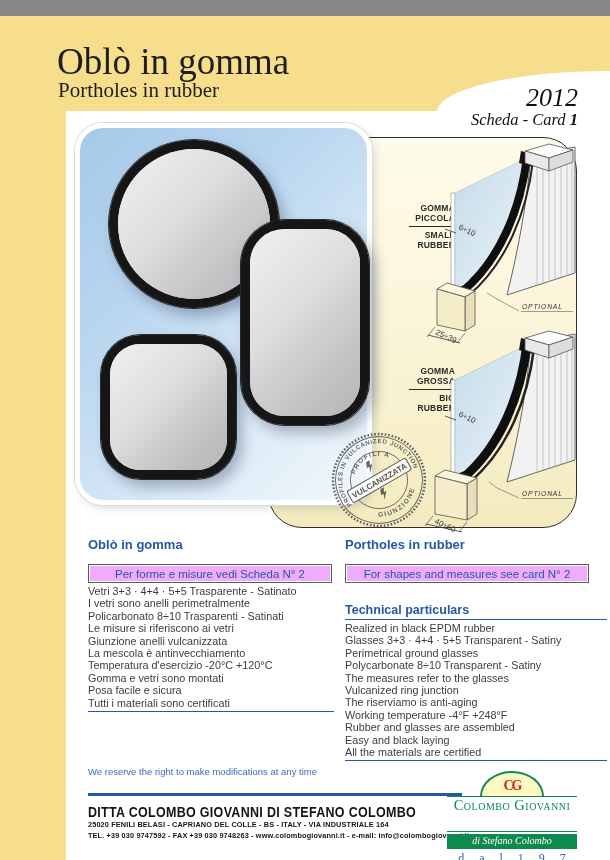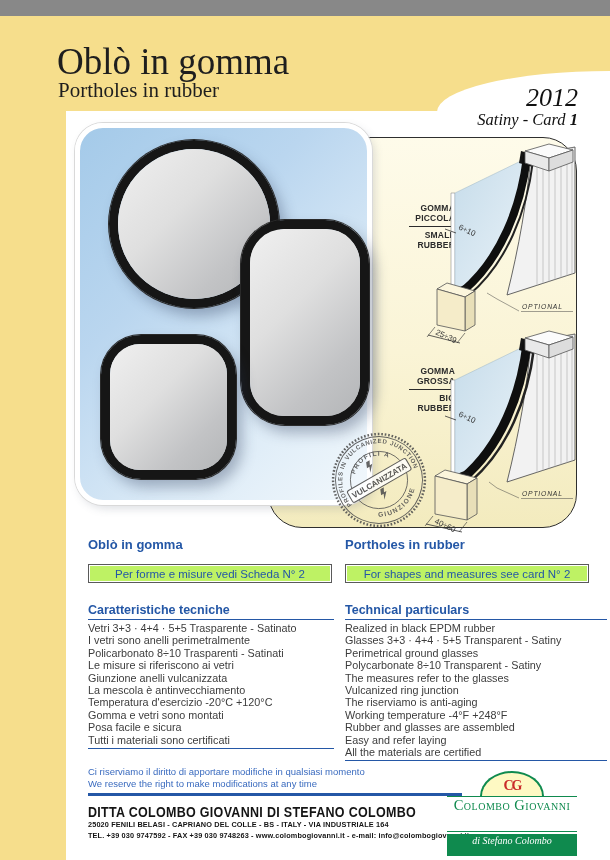--- a/index.html
+++ b/index.html
@@ -58,21 +58,21 @@
   .port-square { left:21px; top:207px; width:135px; height:144px; border-radius:40px; z-index:2; }
   .port-square .glass { border-radius:30px; }
 
   .stamp { position:absolute; left:330px; top:415px; width:98px; height:98px; z-index:5; opacity:0.88; }
 
   
   .col { position:absolute; top:521px; }
   .col-left { left:88px; width:246px; }
   .col-right { left:345px; width:262px; }
   .col-header { font-size:13px; font-weight:bold; color:#2457A6; margin-bottom:12px; }
-  .note-box { width:244px; border:1px solid #5a5a5a; background:#bef264; text-align:center;
+  .note-box { width:244px; border:1px solid #5a5a5a; background:#f0abfc; text-align:center;
     font-size:11.5px; color:#2457A6; padding:3px 0 2px 0; box-shadow:inset 0 0 0 1px #fff; }
   .section-title { margin-top:20px; font-size:12.5px; font-weight:bold; color:#2457A6;
     border-bottom:1.5px solid #2457A6; padding-bottom:2px; }
   .spec-list { margin-top:2px; }
   .spec-list div { font-size:10.8px; line-height:12.4px; color:#3c3c3c; white-space:nowrap; }
   .bottom-rule { border-bottom:1.5px solid #2457A6; margin-top:2px; }
 
   
   .disclaimer { position:absolute; left:88px; top:750px; font-size:9.5px; line-height:11.5px; color:#3A6BBF; }
   .blue-rule { position:absolute; left:88px; top:777px; width:374px; height:3px; background:#2457A6; }
@@ -85,37 +85,37 @@
   
   .logo { position:absolute; left:447px; top:752px; width:130px; text-align:center;
     font-family:"Liberation Serif", serif; }
   .logo-arch { position:absolute; left:33px; top:3px; width:64px; height:25px;
     border:2px solid #0F8A4E; border-bottom:none; border-radius:32px 32px 0 0 / 25px 25px 0 0;
     background:#fef9c3; }
   .logo-monogram { font-size:14px; font-weight:bold; color:#C92A2A; line-height:25px; letter-spacing:-2px; }
   .logo-name { margin-top:28px; border-top:1.5px solid #0F8A4E; border-bottom:1.5px solid #0F8A4E;
     font-variant:small-caps; font-size:14.5px; color:#0F8A4E; letter-spacing:0.5px; padding:0 0 17px 0; }
   .logo-sub { margin-top:2px; background:#0F8A4E; color:#fff; font-style:italic;
-    font-size:10px; line-height:13px; height:22px; }
+    font-size:10px; line-height:13px; height:15px; }
   .logo-since { margin-top:2px; color:#3A5BA9; font-size:12px; letter-spacing:6px; padding-left:6px; }
 </style>
 </head>
 <body>
 
 <div class="page">
 
   <div class="yellow-band"></div>
   <div class="yellow-strip"></div>
   <div class="white-curve"></div>
 
   <div class="title">Oblò in gomma</div>
   <div class="subtitle">Portholes in rubber</div>
   <div class="year-block">
     <div class="year">2012</div>
-    <div class="scheda"><span>Satiny - Card</span> <b>1</b></div>
+    <div class="scheda"><span>Scheda - Card</span> <b>1</b></div>
   </div>
 
   <div class="diagram-panel">
 
     <div class="diagram d1">
       <div class="dia-labels">
         <div>GOMMA</div>
         <div>PICCOLA</div>
         <div class="sep"></div>
         <div>SMALL</div>
@@ -286,21 +286,20 @@
         <rect x="15" y="42" width="66" height="13" rx="2" fill="rgba(255,255,255,0.9)" stroke="#4a4a4a" stroke-width="1"></rect>
         <text x="48" y="51.5" font-size="8" font-weight="bold" text-anchor="middle" fill="#3f3f3f" stroke="none" font-family="Liberation Sans, sans-serif">VULCANIZZATA</text>
         <polygon points="41,30 48,30 44,38 49,38 38,50 42,40 37,40" fill="#4F4F4F" stroke="none" transform="translate(22,40) scale(0.55)"></polygon>
       </g>
     </g>
   </svg>
 
   <div class="col col-left">
     <div class="col-header">Oblò in gomma</div>
     <div class="note-box">Per forme e misure vedi Scheda N° 2</div>
-    <div class="section-title">Caratteristiche tecniche</div>
     <div class="spec-list">
         <div>Vetri 3+3 · 4+4 · 5+5 Trasparente - Satinato</div>
         <div>I vetri sono anelli perimetralmente</div>
         <div>Policarbonato 8÷10 Trasparenti - Satinati</div>
         <div>Le misure si riferiscono ai vetri</div>
         <div>Giunzione anelli vulcanizzata</div>
         <div>La mescola è antinvecchiamento</div>
         <div>Temperatura d'esercizio -20°C +120°C</div>
         <div>Gomma e vetri sono montati</div>
         <div>Posa facile e sicura</div>
@@ -316,28 +315,27 @@
     <div class="spec-list">
         <div>Realized in black EPDM rubber</div>
         <div>Glasses 3+3 · 4+4 · 5+5 Transparent - Satiny</div>
         <div>Perimetrical ground glasses</div>
         <div>Polycarbonate 8÷10 Transparent - Satiny</div>
         <div>The measures refer to the glasses</div>
         <div>Vulcanized ring junction</div>
         <div>The riserviamo is anti-aging</div>
         <div>Working temperature -4°F +248°F</div>
         <div>Rubber and glasses are assembled</div>
-        <div>Easy and refer laying</div>
+        <div>Easy and black laying</div>
         <div>All the materials are certified</div>
       </div>
     <div class="bottom-rule"></div>
   </div>
 
   <div class="disclaimer">
-    <div>Ci riserviamo il diritto di apportare modifiche in qualsiasi momento</div>
     <div>We reserve the right to make modifications at any time</div>
   </div>
   <div class="blue-rule"></div>
 
   <div class="footer">
     <div class="company">DITTA COLOMBO GIOVANNI DI STEFANO COLOMBO</div>
     <div class="small">25020 FENILI BELASI - CAPRIANO DEL COLLE - BS - ITALY - VIA INDUSTRIALE 164</div>
     <div class="small">TEL. +39 030 9747592 - FAX +39 030 9748263 - www.colombogiovanni.it - e-mail: info@colombogiovanni.it</div>
   </div>
 

